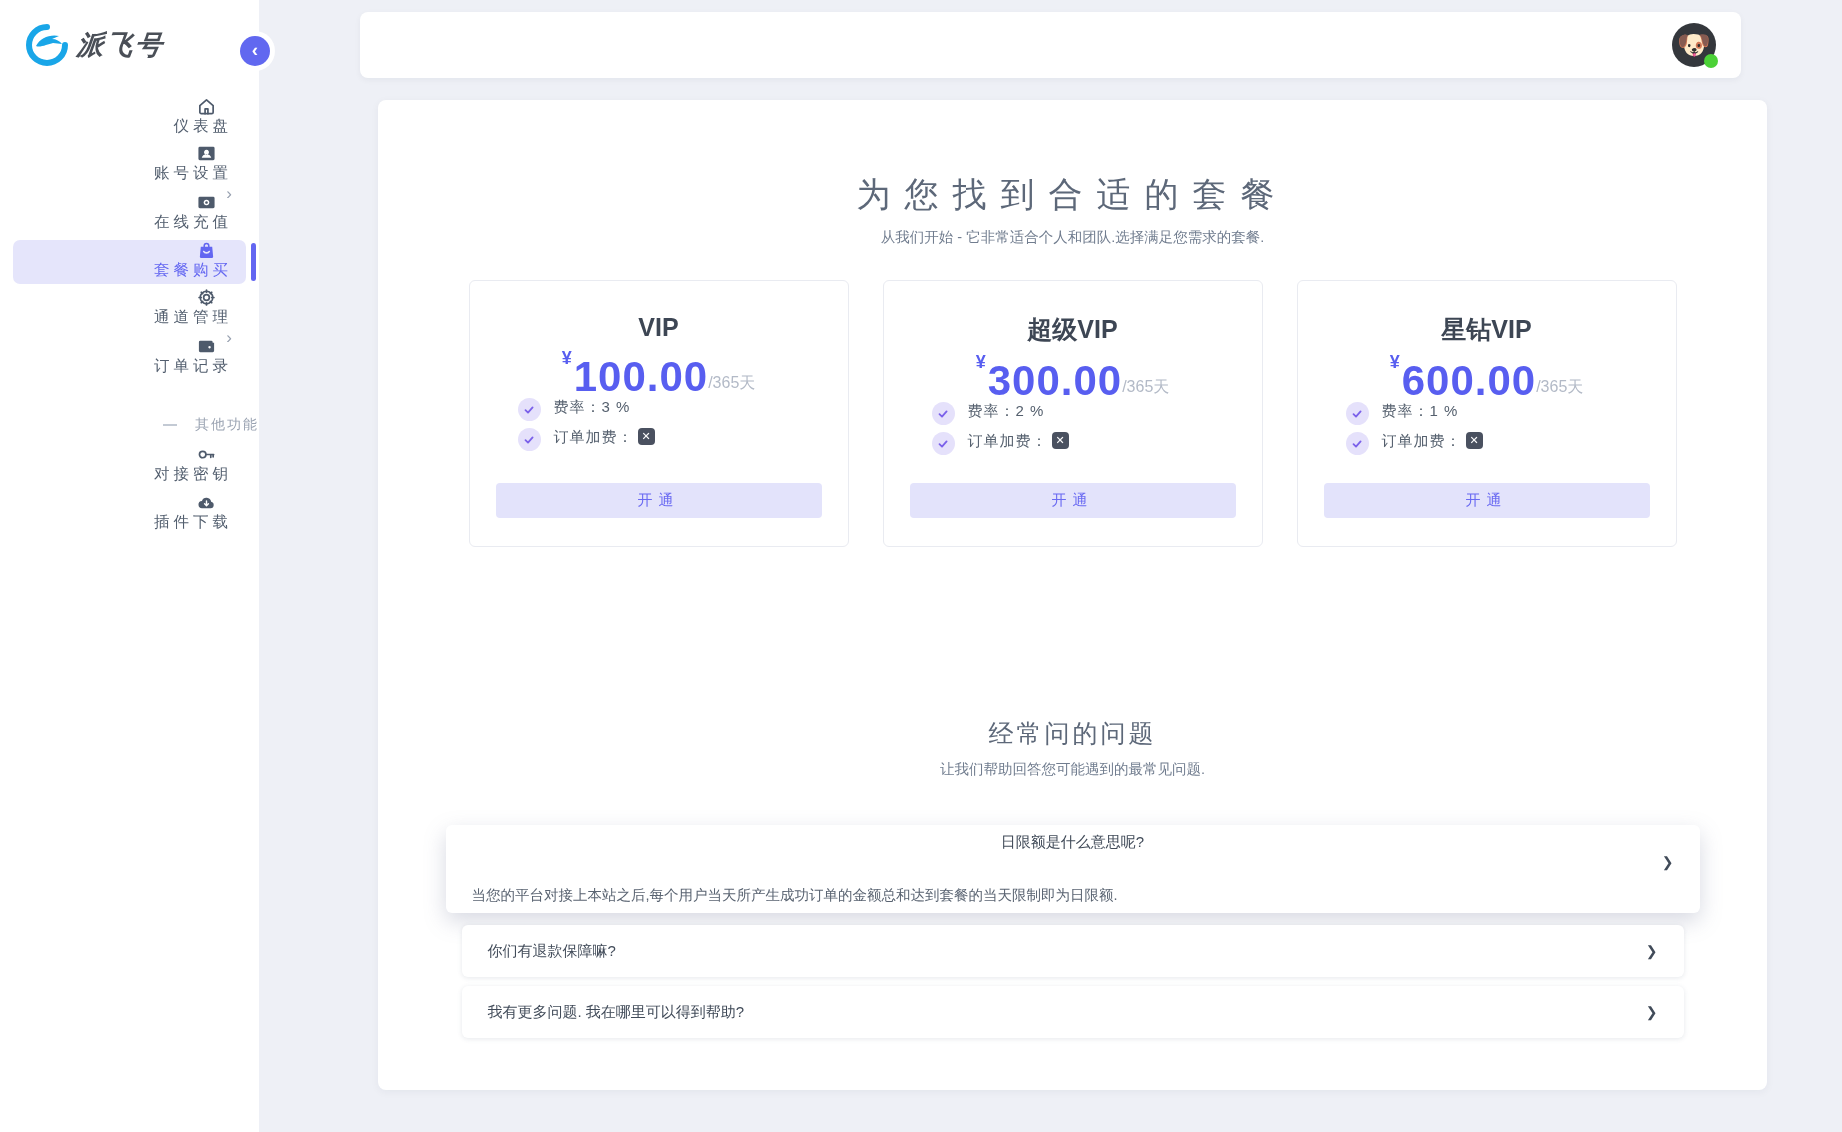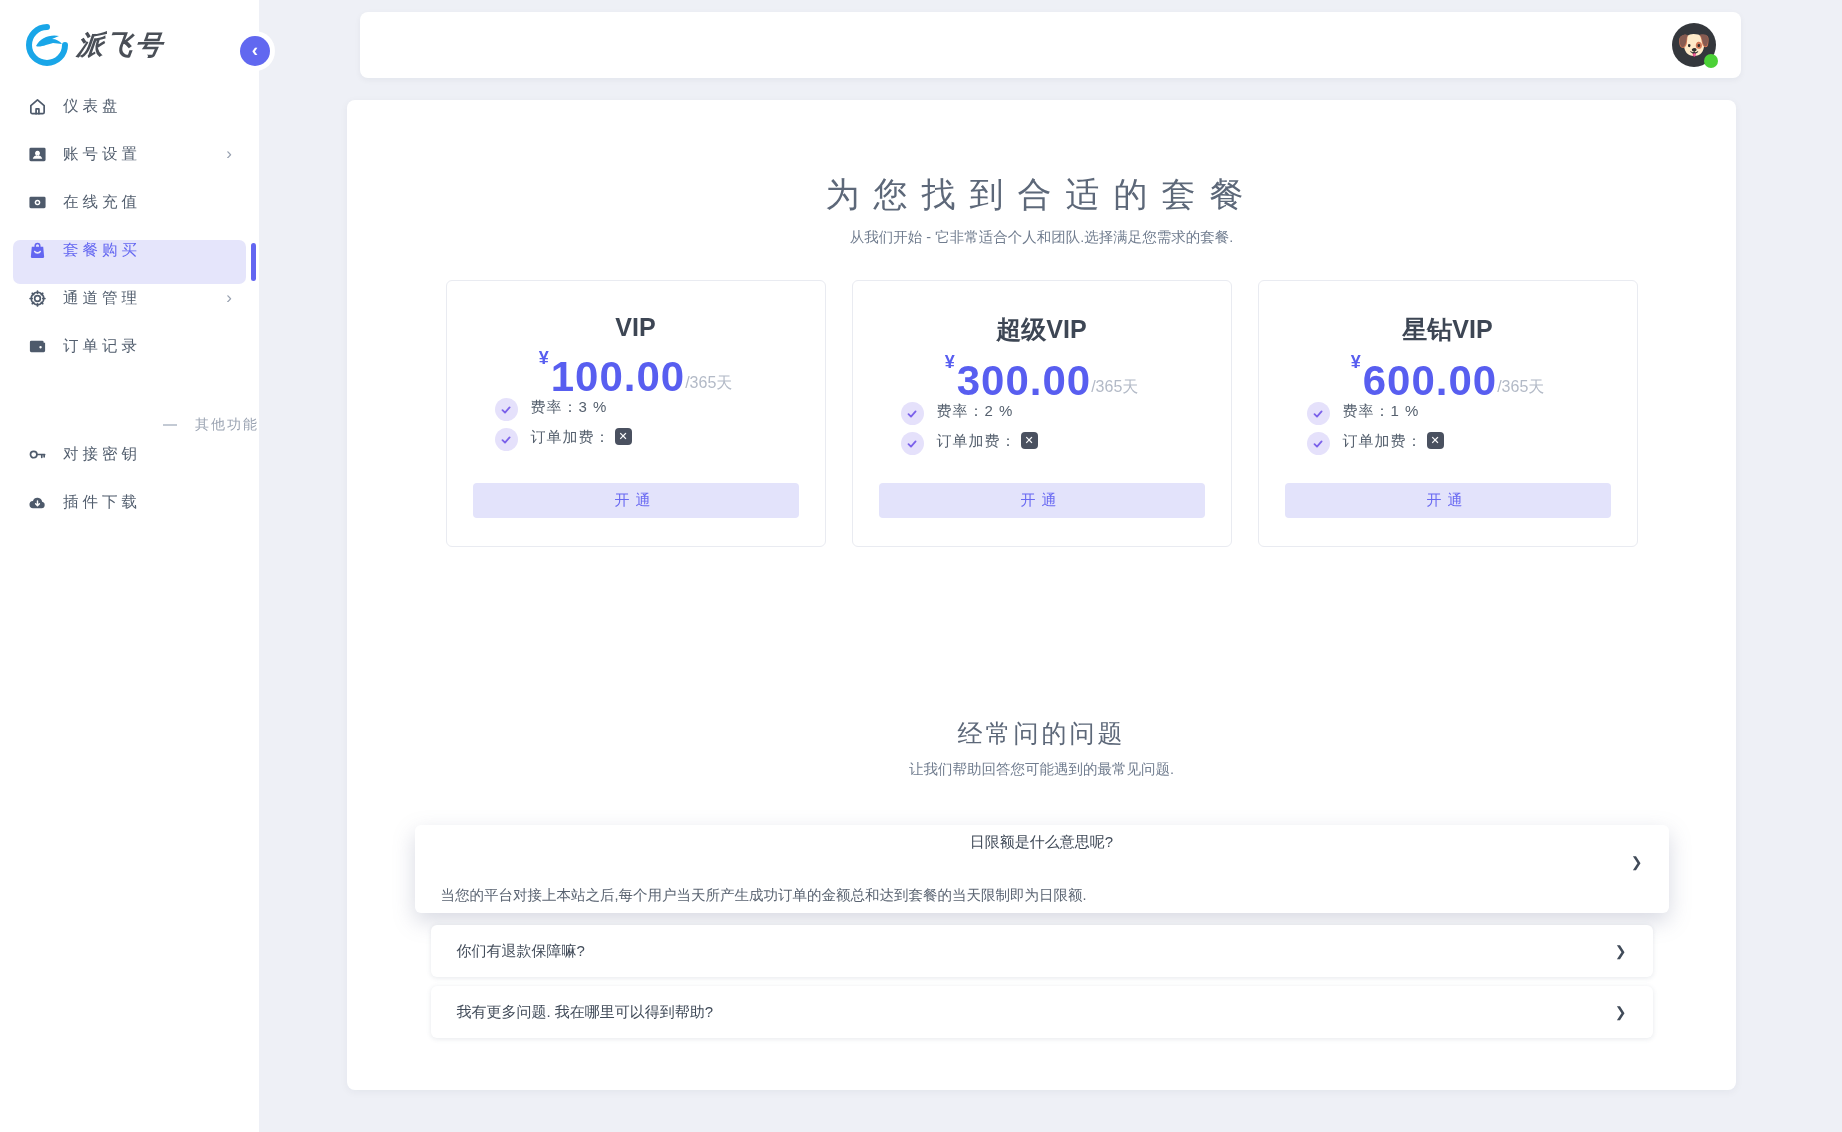--- a/index.html
+++ b/index.html
@@ -11,22 +11,22 @@
   
   .sidebar { position:absolute; left:0; top:0; width:259px; height:1132px; background:#ffffff; z-index:5; }
   .logo-row { display:flex; align-items:center; gap:9px; padding:24px 0 18px 26px; }
   .logo-mark { width:42px; height:42px; flex:0 0 auto; }
   .logo-text { font-size:27px; font-weight:700; color:#4a4f57; letter-spacing:2px; font-style:italic; transform:skewX(-6deg); }
   .collapse-btn { position:absolute; left:240px; top:36px; width:30px; height:30px; border-radius:50%;
     background:#6168f0; box-shadow:0 0 0 5px rgba(255,255,255,.95); display:flex; align-items:center; justify-content:center;
     cursor:pointer; z-index:9; }
   .collapse-btn::before { content:"‹"; color:#fff; font-size:19px; font-weight:700; line-height:1; margin-top:-3px; }
   .nav { margin-top:12px; }
-  .nav-item { position:relative; display:flex; align-items:flex-start; height:44px; margin:4px 13px; padding:0 14px;
-    border-radius:7px; color:#525e6e; cursor:pointer; }
+  .nav-item { position:relative; display:flex; align-items:flex-end; height:44px; margin:4px 13px; padding:0 14px;
+    border-radius:7px; color:#525e6e; cursor:pointer;flex-direction:column; }
   .nav-item .ico { width:20px; height:20px; margin-right:16px; display:flex; align-items:center; justify-content:center; }
   .nav-item .lbl { font-size:15.5px; letter-spacing:4px; white-space:nowrap; }
   .nav-item .chev { margin-left:auto; color:#98a1b0; }
   .nav-item .chev::before { content:"›"; font-size:17px; }
   .nav-item.active { background:#e5e5fb; color:#6366f1; }
   .nav-item.active .lbl { color:#6366f1; }
   .active-bar { position:absolute; right:-10px; top:3px; width:5px; height:38px; background:#6366f1; border-radius:4px; }
   .section-row { display:flex; align-items:center; margin:36px 0 10px 0;justify-content:flex-end; }
   .section-dash { width:14px; height:2px; background:#c3cad4; margin-right:18px; }
   .section-lbl { color:#9aa3b2; font-size:14px; letter-spacing:2px; }
@@ -34,26 +34,26 @@
   svg.sico.filled { fill:#4e5a6b; stroke:none; }
   .nav-item.active svg.sico.filled { fill:#6366f1; }
   
   .main { position:absolute; left:259px; top:0; width:1583px; height:1132px; }
   .header-card { position:absolute; left:101px; top:12px; width:1381px; height:66px; background:#fff; border-radius:8px;
     box-shadow:0 2px 6px rgba(25,30,60,.05); }
   .avatar-wrap { position:absolute; right:25px; top:11px; width:44px; height:44px; cursor:pointer; }
   .avatar { width:44px; height:44px; border-radius:50%; background:#34373c; display:flex; align-items:center; justify-content:center;
     font-size:27px; overflow:hidden; }
   .status-dot { position:absolute; right:-2px; bottom:-1px; width:14px; height:14px; border-radius:50%; background:#4cd137; }
-  .content-card { position:absolute; left:88px; top:100px; width:1389px; height:990px; background:#fff; border-radius:8px;
+  .content-card { position:absolute; left:119px; top:100px; width:1389px; height:990px; background:#fff; border-radius:8px;
     box-shadow:0 2px 8px rgba(25,30,60,.05); overflow:hidden; }
   
   .p-title { margin-top:72px; text-align:center; font-size:34px; color:#5d6879; letter-spacing:14px; font-weight:500; }
   .p-sub { margin-top:10px; text-align:center; font-size:14.5px; color:#717d8f; }
-  .plans { display:flex; justify-content:center; gap:26px; margin-top:33px; }
+  .plans { display:flex; justify-content:center; gap:34px; margin-top:33px; }
   .plan { width:380px; height:267px; border:1px solid #e9ebf1; border-radius:6px; background:#fff; position:relative; }
   .plan-name { margin-top:32px; text-align:center; font-size:25px; font-weight:700; color:#3d4654; }
   .price-row { display:flex; justify-content:center; align-items:flex-end; margin-top:4px; height:52px; }
   .cur { font-size:18px; font-weight:700; color:#585ef0; align-self:flex-start; margin-top:2px; margin-right:2px; }
   .amount { font-size:42px; font-weight:700; color:#585ef0; line-height:1; letter-spacing:1px; }
   .period { font-size:16px; color:#b3bac7; margin-bottom:4px; }
   .feat { display:flex; align-items:flex-start; margin:0 0 0 48px; height:30px; }
   .feat:first-of-type { margin-top:18px; }
   .feat .ck { width:23px; height:23px; border-radius:50%; background:#e5e1fb; display:flex; align-items:center; justify-content:center; margin-right:13px; flex:0 0 auto; }
   .feat .txt { font-size:15px; color:#55606e; letter-spacing:1px; }

